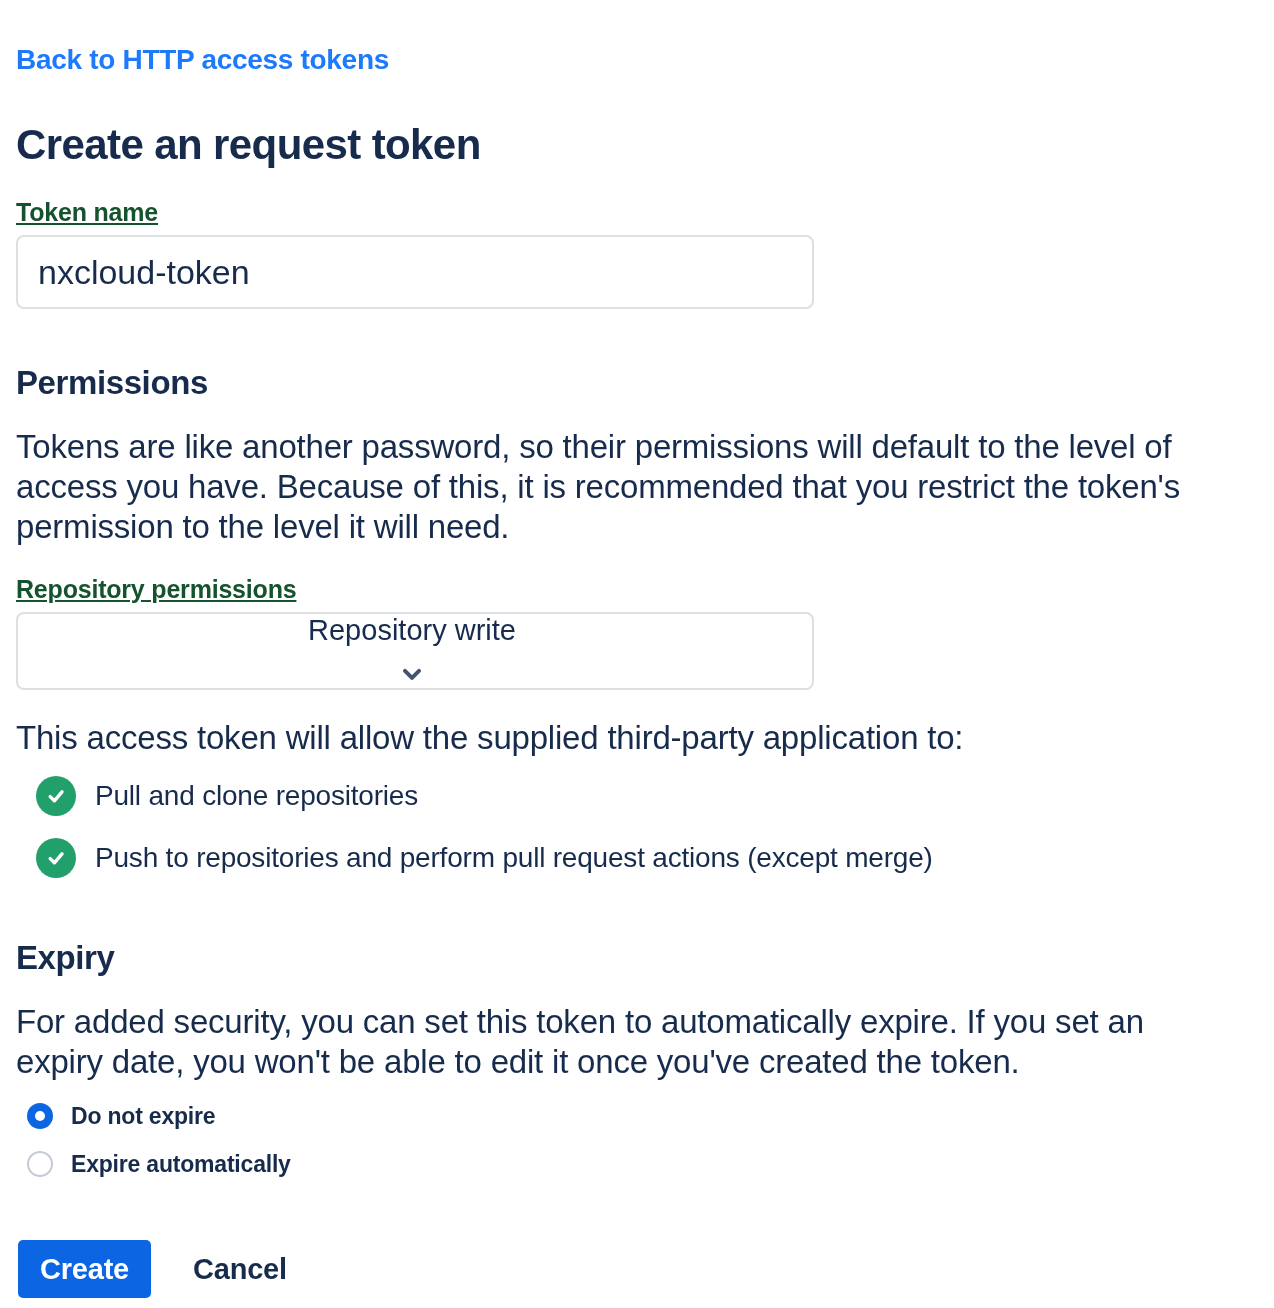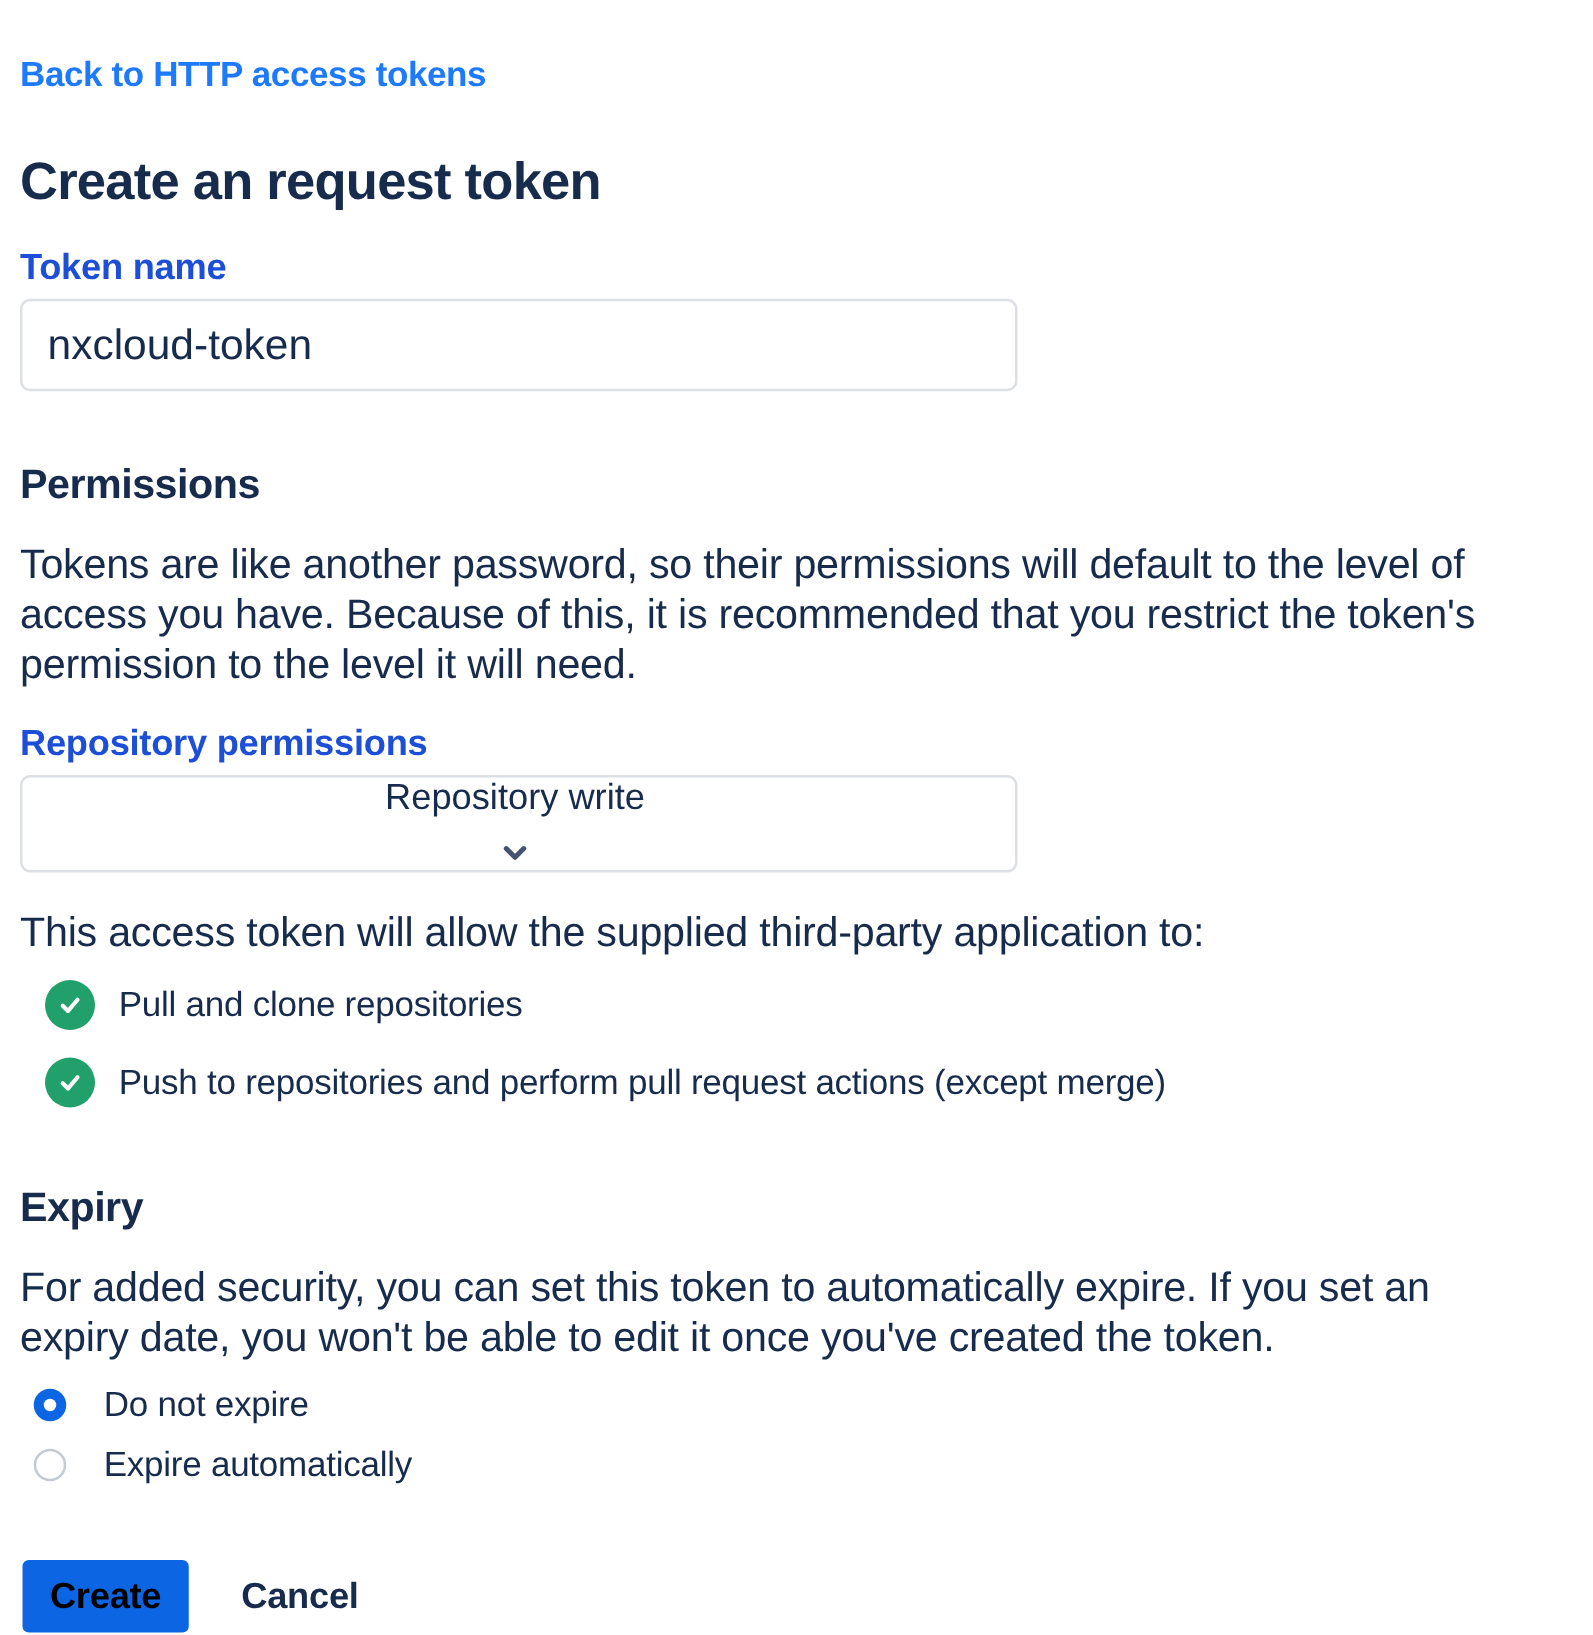--- a/index.html
+++ b/index.html
@@ -33,25 +33,26 @@
   }
   h2 {
     font-size: 33px;
     line-height: 40px;
     font-weight: 700;
     letter-spacing: -0.4px;
     margin: 0;
   }
   .field-label {
     display: block;
-    font-size: 29px;
-    font-weight: 700;
-    letter-spacing: -0.2px;
-    color: #1d4ed8;
+    font-size: 25px;
+    font-weight: 700;
+    letter-spacing: -0.2px;
+    color: #14532d;
     margin: 0 0 8px;
+    text-decoration: underline;
   }
   .field-token { margin-top: 30px; }
   .text-input {
     width: 798px;
     height: 74px;
     border: 2px solid #DCDFE4;
     border-radius: 8px;
     padding: 0 20px;
     font-family: inherit;
     font-size: 34px;
@@ -106,26 +107,27 @@
     display: flex;
     align-items: center;
     justify-content: center;
   }
   .capability-text { font-size: 28px; letter-spacing: -0.2px; }
   .h2-expiry { margin-top: 49px; }
   .radio-group { margin-top: 10px; }
   .radio-row {
     display: flex;
     align-items: center;
-    gap: 30px;
+    gap: 18px;
     height: 48px;
     padding-left: 11px;
-    font-size: 28px;
-    letter-spacing: -0.2px;
-    cursor: pointer;
+    font-size: 23px;
+    letter-spacing: -0.2px;
+    cursor: pointer;
+    font-weight: bold;
   }
   .radio {
     flex: none;
     width: 26px;
     height: 26px;
     border-radius: 50%;
     position: relative;
   }
   .radio.selected { background: #0C66E4; }
   .radio.selected::after {
@@ -145,21 +147,21 @@
     margin-top: 52px;
     display: flex;
     align-items: center;
     gap: 42px;
     padding-left: 2px;
   }
   .btn-primary {
     width: 133px;
     height: 58px;
     background: #0C66E4;
-    color: #000000;
+    color: #ffffff;
     border: none;
     border-radius: 5px;
     font-family: inherit;
     font-size: 29px;
     font-weight: 700;
     letter-spacing: -0.2px;
     cursor: pointer;
   }
   .btn-subtle {
     background: none;

